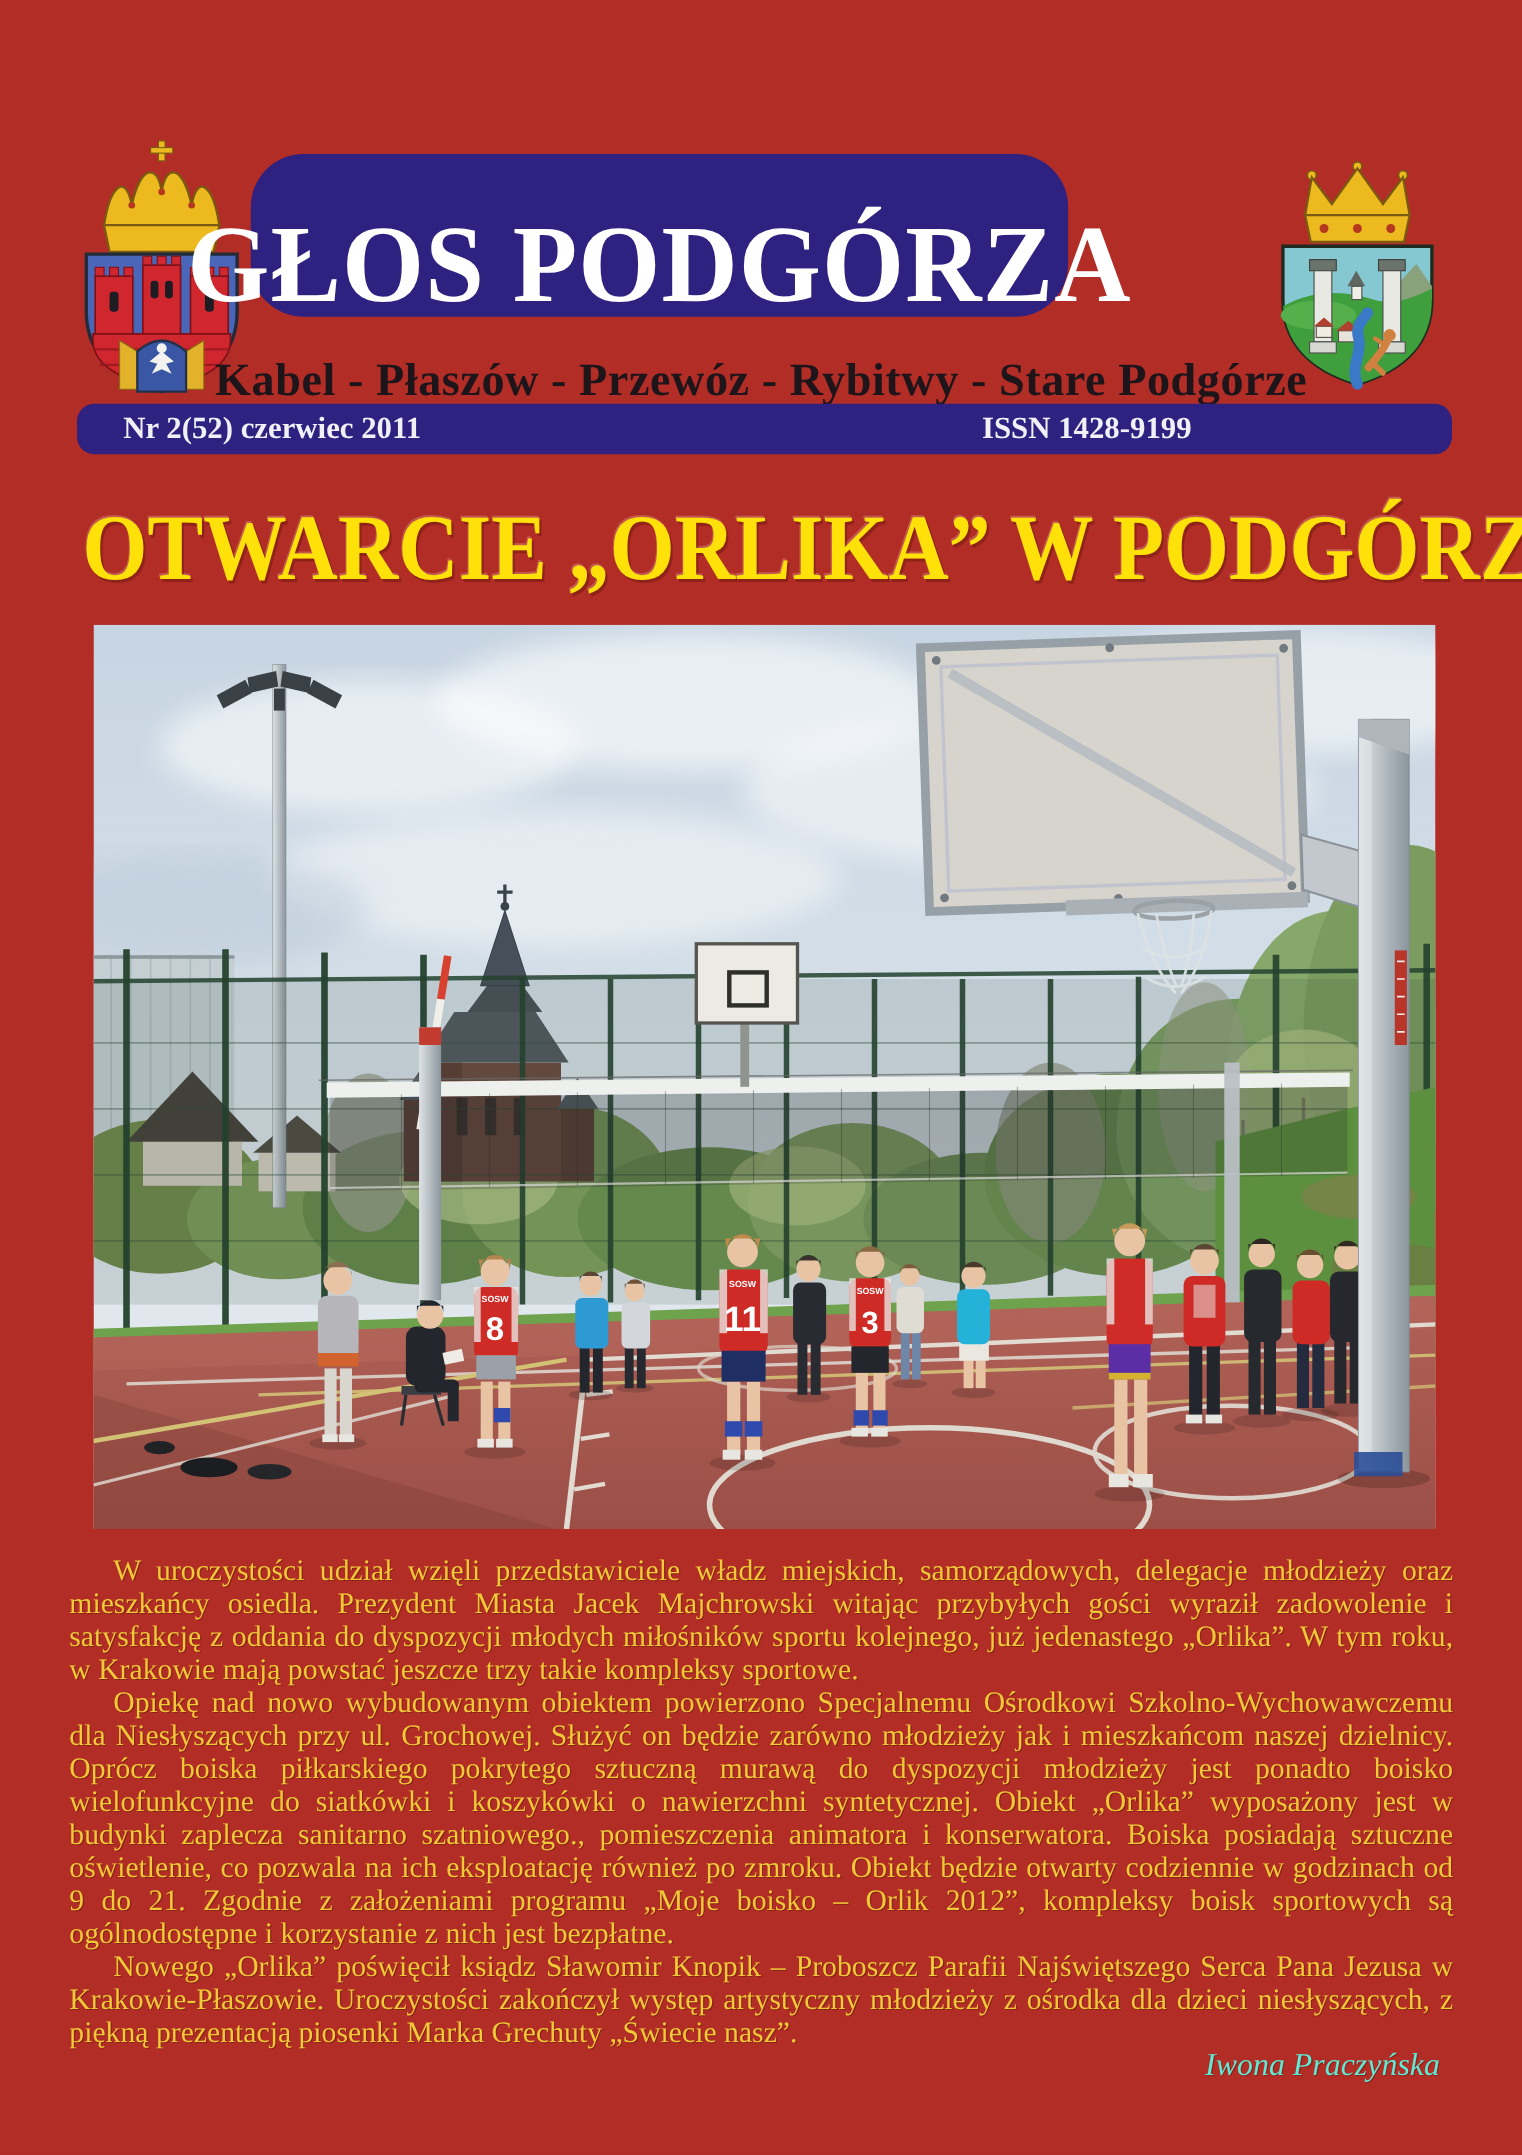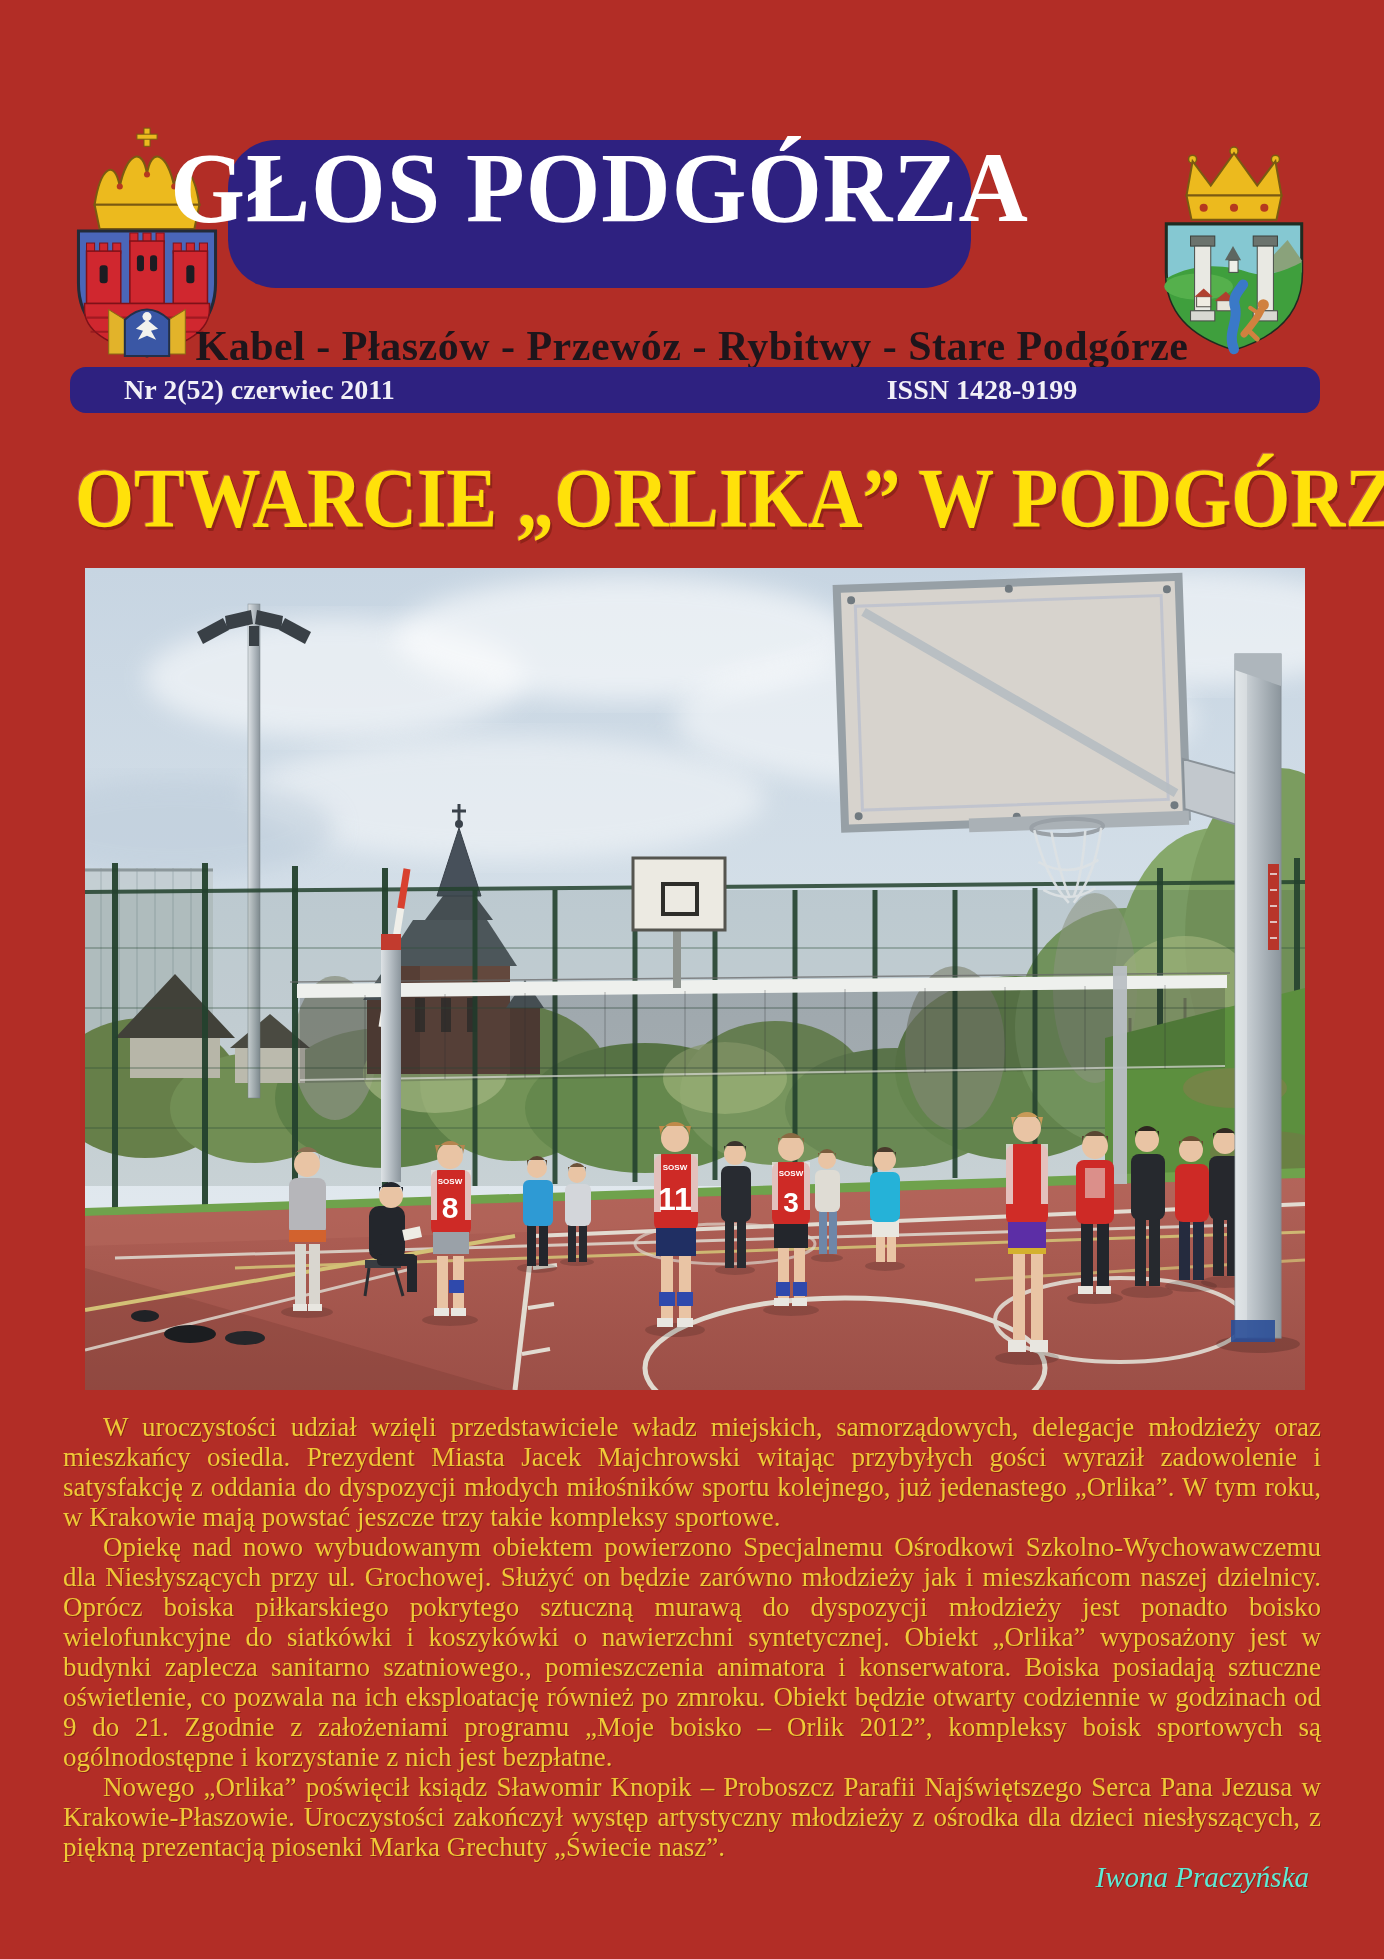--- a/index.html
+++ b/index.html
@@ -16,36 +16,36 @@
     font-family:"Liberation Sans",sans-serif;
     font-weight:bold;font-size:32px;letter-spacing:6px;word-spacing:18px;
     color:#17100f;
   }
   .crest{position:absolute;}
   .crest-left{left:56px;top:112px;width:182px;height:252px;}
   .crest-right{left:1138px;top:108px;width:192px;height:254px;}
   .title-banner{
     position:absolute;left:228px;top:140px;width:743px;height:148px;
     background:#2e2180;border-radius:48px;
-    display:flex;align-items:flex-start;justify-content:center;
+    display:flex;align-items:flex-end;justify-content:center;
   }
   .title-banner .title{
     color:#ffffff;font-weight:bold;font-size:96px;letter-spacing:1px;
     line-height:1;transform:scale(1,1.04);white-space:nowrap;
   }
   .districts{
     position:absolute;top:322px;left:0;width:100%;text-align:center;
     font-weight:bold;font-size:42px;color:#1e151b;letter-spacing:.5px;
   }
   .issue-bar{
     position:absolute;left:70px;top:367px;width:1250px;height:46px;
     background:#2e2180;border-radius:16px;
     display:flex;align-items:center;
     color:#f2f0f7;font-weight:bold;font-size:28px;
-    padding:16px;box-sizing:border-box;
+    padding:4px;box-sizing:border-box;
   }
   .issue-bar span{flex:1;}
   .issue-left{text-align:left;padding-left:38px;}
   .issue-center{text-align:center;word-spacing:12px;}
   .issue-right{text-align:center;padding-right:36px;}
   .headline{
     position:absolute;left:75px;top:452px;width:1240px;
     font-weight:bold;font-size:76px;line-height:1.1;
     color:#ffe10a;white-space:nowrap;
     text-shadow:2px 3px 0 rgba(110,25,12,.5), -1px -1px 0 rgba(255,250,220,.22);

